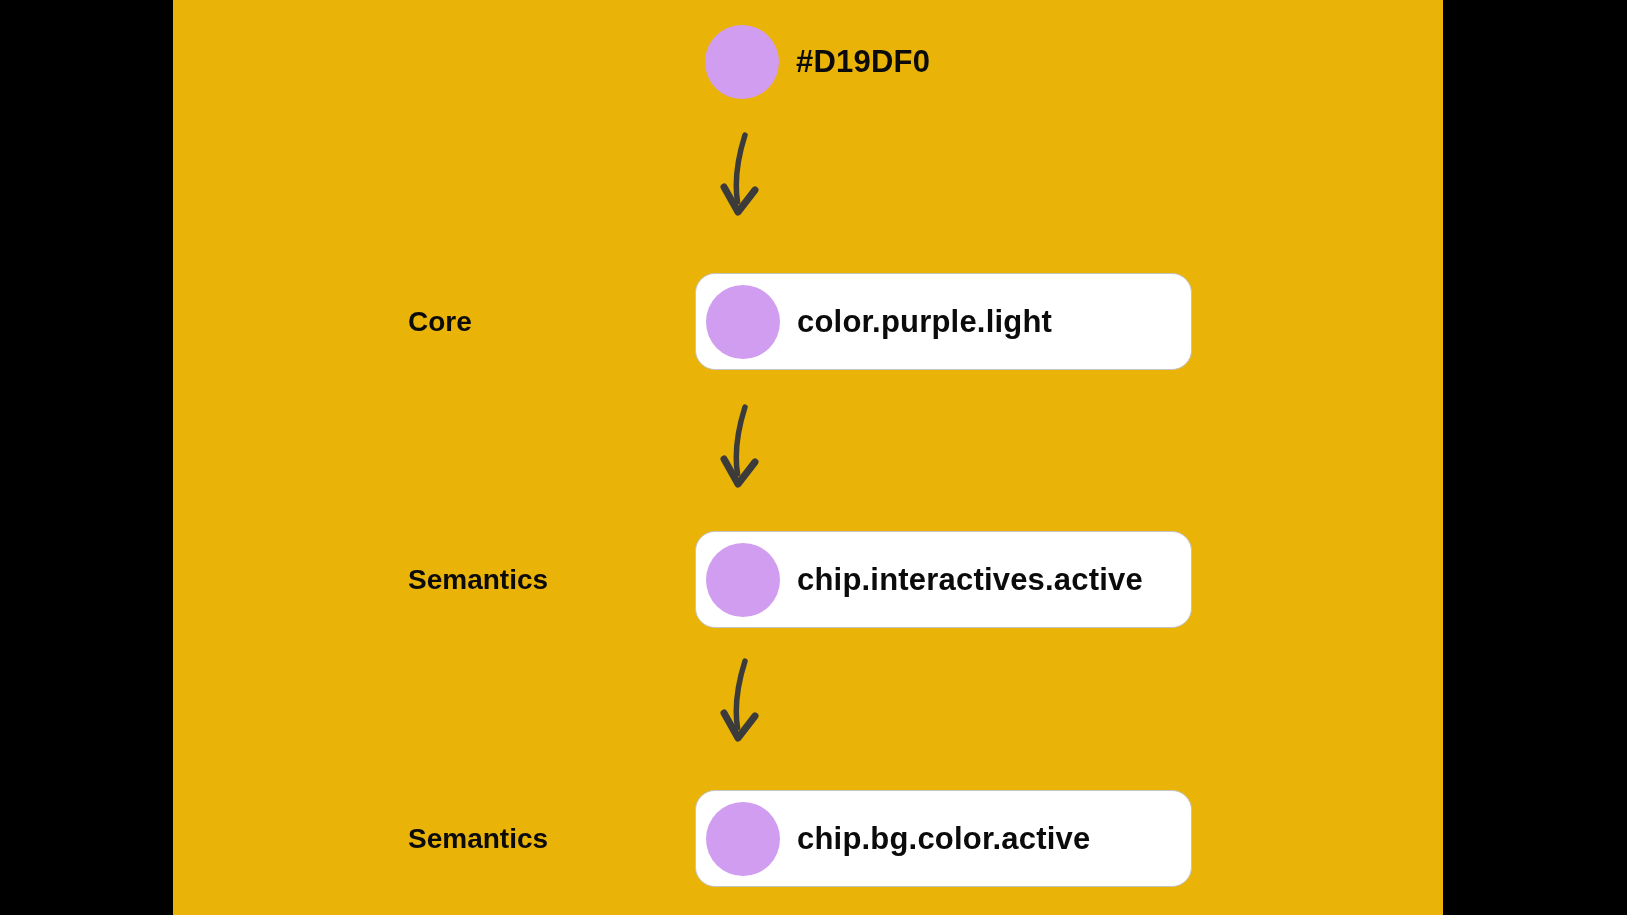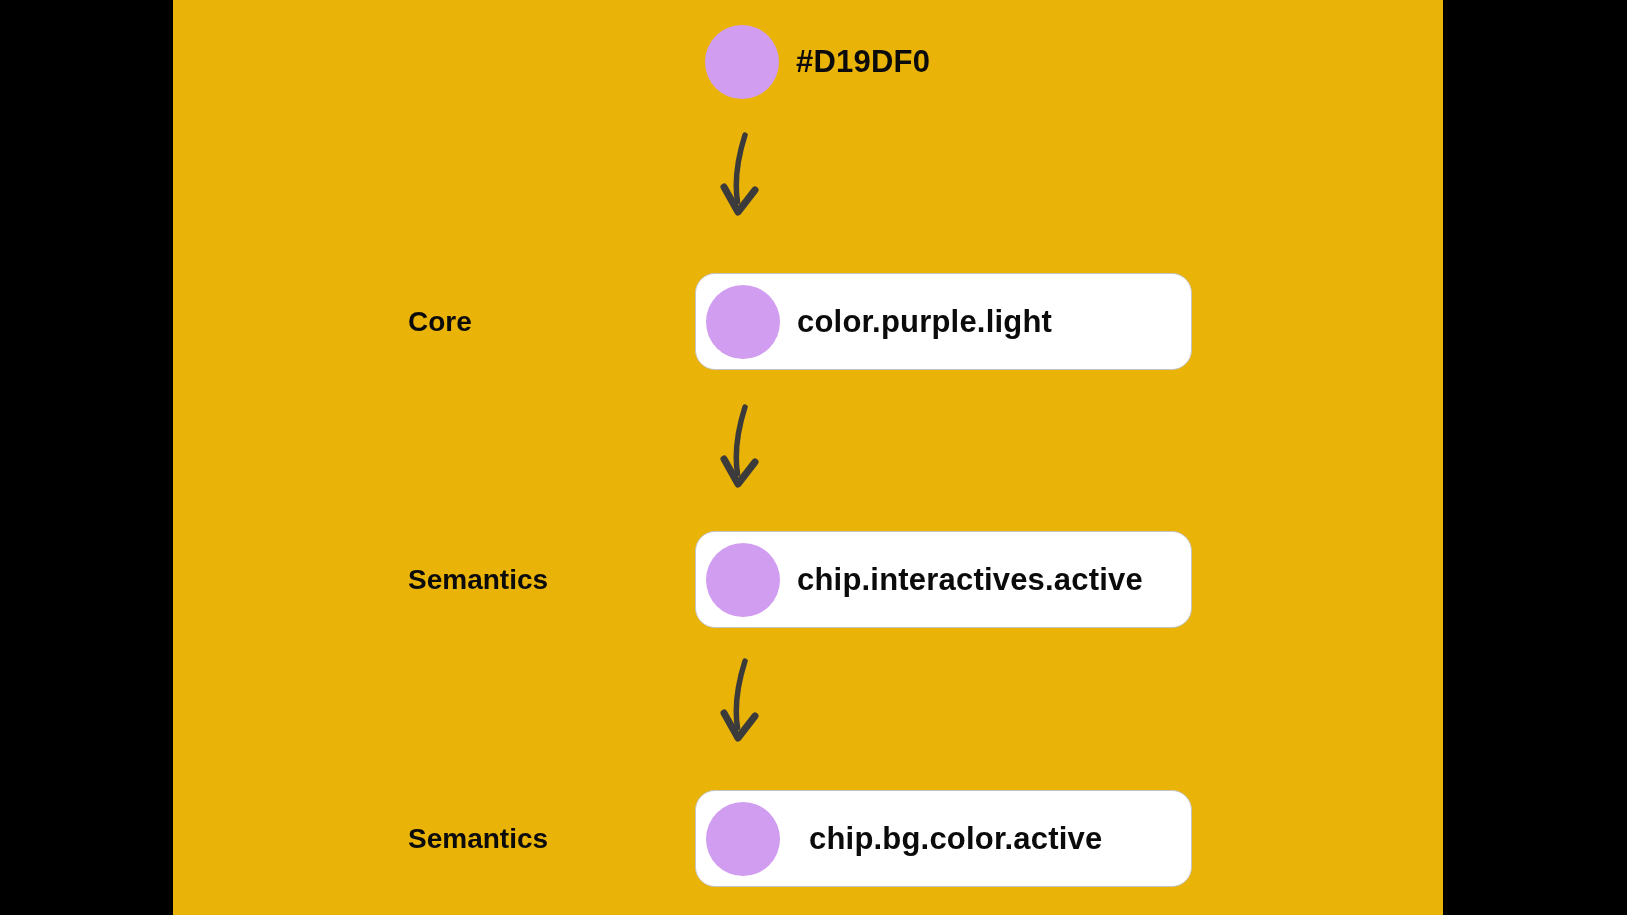--- a/index.html
+++ b/index.html
@@ -116,17 +116,17 @@
     <div class="arrow arrow-3" style="color: rgb(59, 59, 59);">
       <svg viewBox="0 0 46 88" aria-hidden="true">
         <path d="M28 3 C21 25 17 47 20.5 70" fill="none" stroke="currentColor" stroke-width="5.5" stroke-linecap="round"></path>
         <path d="M7 55 L21 80 L38 58" fill="none" stroke="currentColor" stroke-width="7" stroke-linecap="round" stroke-linejoin="round"></path>
       </svg>
     </div>
 
     <div class="level-label row-3" style="color: rgb(11, 11, 11);">Semantics</div>
     <div class="token-box row-3" style="border-color: rgb(196, 196, 196);">
       <span class="dot" style="background-color: rgb(209, 157, 240);"></span>
-      <span class="token" style="color: rgb(11, 11, 11); margin-left: 12px;">chip.bg.color.active</span>
+      <span class="token" style="color: rgb(11, 11, 11);">chip.bg.color.active</span>
     </div>
 
   </div>
 </div>
 
 </body></html>

